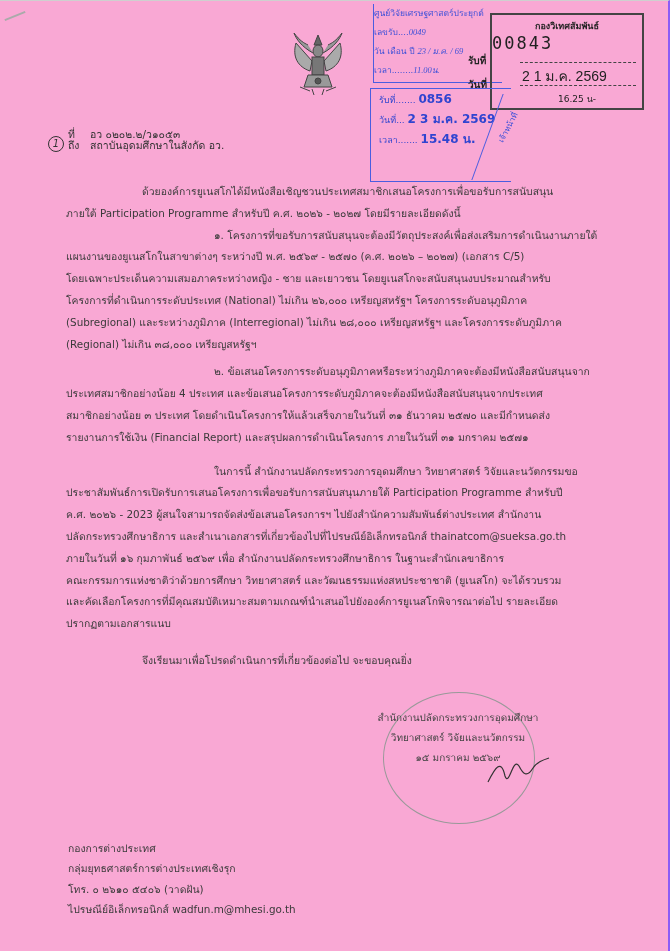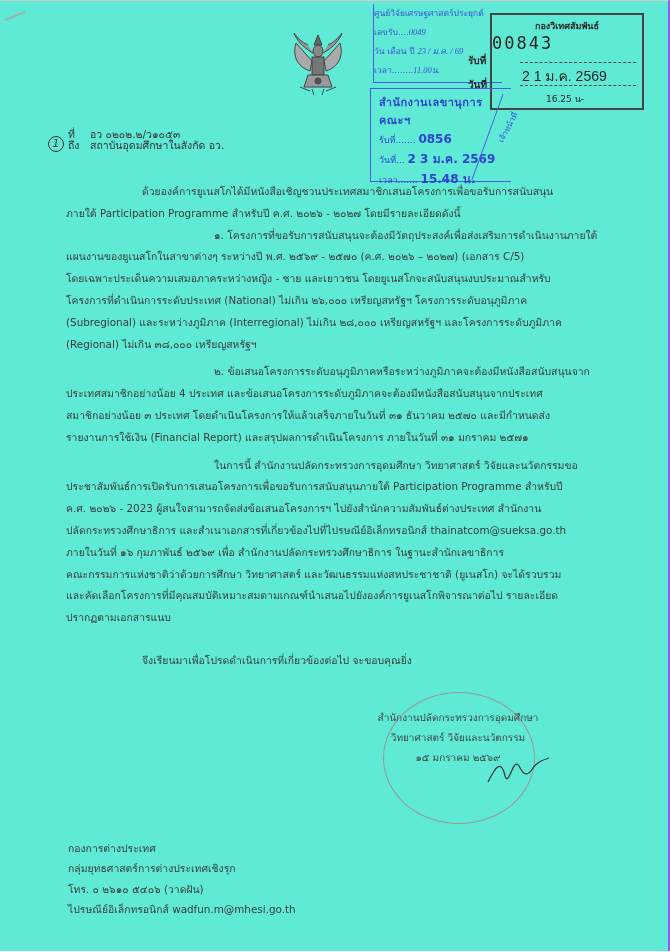--- a/index.html
+++ b/index.html
@@ -1,19 +1,19 @@
 <!DOCTYPE html>
 <html><head>
 <meta charset="utf-8">
 <style>
   html, body { margin:0; padding:0; background:#ffffff; }
   body { width:670px; height:952px; position:relative; overflow:hidden;
          font-family:"DejaVu Sans","Liberation Sans",sans-serif; color:#333; }
   .page { position:absolute; left:0; top:0; width:668px; height:950px;
-          border-top:1px solid #cfcfcf; border-right:2px solid #8b5cf6; background:#5eead4; }
+          border-top:1px solid #cfcfcf; border-right:2px solid #8b5cf6; background:#f9a8d4; }
   .pen-mark { position:absolute; left:4px; top:14px; width:22px; height:2px; background:#aaa;
               transform:rotate(-22deg); }
   .garuda { position:absolute; left:290px; top:30px; width:56px; height:66px; }
   .ref-line { position:absolute; left:68px; font-size:10.5px; color:#333; white-space:nowrap; }
   .ref-label { display:inline-block; width:22px; }
   .circle-num { position:absolute; left:48px; top:135px; width:14px; height:14px; border:1.2px solid #333;
                 border-radius:50%; font-size:10px; text-align:center; line-height:14px; font-style:italic; }
   .body-text { position:absolute; left:66px; width:550px; font-size:10.4px; line-height:21.8px;
                color:#3a3a3a; white-space:nowrap; }
   .body-text p { margin:0; }
@@ -29,21 +29,21 @@
   .stamp-blue { position:absolute; color:#3b4fd8; font-size:8.5px; }
   .stamp1 { left:373px; top:3px; width:128px; height:78px; border-left:1.3px solid #4a5de0;
             border-bottom:1.3px solid #4a5de0; }
   .stamp1 .row { height:19px; line-height:19px; white-space:nowrap; }
   .stamp1 .hand { font-family:"Liberation Serif",serif; font-style:italic; color:#3b4fd8; }
   .stamp2 { position:absolute; left:490px; top:12px; width:150px; height:93px; border:2.5px solid #444;
             color:#222; font-size:9px; background:transparent; }
   .stamp2 .title { text-align:center; font-weight:bold; margin-top:4px; font-size:9px; }
   .stamp2 .num { text-align:left; font-family:"DejaVu Sans Mono",monospace; font-size:17px; letter-spacing:2px; }
   .stamp2 .date { position:absolute; left:30px; top:50px; font-size:14px; font-family:"Liberation Sans",sans-serif; }
-  .stamp2 .time { position:absolute; left:54px; top:77px; font-size:9px; }
+  .stamp2 .time { position:absolute; left:66px; top:77px; font-size:9px; }
   .stamp2 .dot1 { position:absolute; left:28px; right:6px; top:47px; border-top:1px dashed #444; }
   .stamp2 .dot2 { position:absolute; left:28px; right:6px; top:70px; border-top:1px dashed #444; }
   .stamp2 .lab1 { position:absolute; left:-24px; top:38px; font-weight:bold; font-size:10px; }
   .stamp2 .lab2 { position:absolute; left:-24px; top:62px; font-weight:bold; font-size:10px; }
   .stamp3 { left:370px; top:87px; width:140px; height:92px; border:1.3px solid #4a5de0; border-right:none;
             color:#2f44d0; }
   .stamp3 .t { font-size:11px; font-weight:bold; margin:4px 0 0 8px; letter-spacing:0.5px; }
   .stamp3 .row { font-size:9px; margin-left:8px; height:20px; line-height:20px; white-space:nowrap; }
   .stamp3 .hand { font-size:12px; font-weight:bold; }
   .stamp3-slant { position:absolute; left:487px; top:93px; width:30px; height:86px;
@@ -84,21 +84,20 @@
     <div class="num">00843</div>
     <span class="lab1">รับที่</span>
     <div class="dot1"></div>
     <span class="date">2 1 ม.ค. 2569</span>
     <span class="lab2">วันที่</span>
     <div class="dot2"></div>
     <span class="time">16.25 น-</span>
   </div>
 
   <div class="stamp-blue stamp3">
-    <div class="t">สำนักงานเลขานุการคณะฯ</div>
     <div class="row"><span>รับที่</span>....... <span class="hand">0856</span></div>
     <div class="row"><span>วันที่</span>... <span class="hand">2 3 ม.ค. 2569</span></div>
     <div class="row"><span>เวลา</span>....... <span class="hand">15.48 น.</span></div>
   </div>
   <div class="stamp3-slant"></div>
   <div class="stamp3-rot">เจ้าหน้าที่</div>
 
   <div class="ref-line" style="top:125px;">
     <span class="ref-label">ที่</span><span>อว ๐๒๐๒.๒/ว๑๐๕๓</span>
   </div>
@@ -113,21 +112,21 @@
     <p class="ind3">๑. โครงการที่ขอรับการสนับสนุนจะต้องมีวัตถุประสงค์เพื่อส่งเสริมการดำเนินงานภายใต้</p>
     <p>แผนงานของยูเนสโกในสาขาต่างๆ ระหว่างปี พ.ศ. ๒๕๖๙ - ๒๕๗๐ (ค.ศ. ๒๐๒๖ – ๒๐๒๗) (เอกสาร C/5)</p>
     <p>โดยเฉพาะประเด็นความเสมอภาคระหว่างหญิง - ชาย และเยาวชน โดยยูเนสโกจะสนับสนุนงบประมาณสำหรับ</p>
     <p>โครงการที่ดำเนินการระดับประเทศ (National) ไม่เกิน ๒๖,๐๐๐ เหรียญสหรัฐฯ โครงการระดับอนุภูมิภาค</p>
     <p>(Subregional) และระหว่างภูมิภาค (Interregional) ไม่เกิน ๒๘,๐๐๐ เหรียญสหรัฐฯ และโครงการระดับภูมิภาค</p>
     <p>(Regional) ไม่เกิน ๓๘,๐๐๐ เหรียญสหรัฐฯ</p>
     <p class="ind3" style="margin-top:6px;">๒. ข้อเสนอโครงการระดับอนุภูมิภาคหรือระหว่างภูมิภาคจะต้องมีหนังสือสนับสนุนจาก</p>
     <p>ประเทศสมาชิกอย่างน้อย 4 ประเทศ และข้อเสนอโครงการระดับภูมิภาคจะต้องมีหนังสือสนับสนุนจากประเทศ</p>
     <p>สมาชิกอย่างน้อย ๓ ประเทศ โดยดำเนินโครงการให้แล้วเสร็จภายในวันที่ ๓๑ ธันวาคม ๒๕๗๐ และมีกำหนดส่ง</p>
     <p>รายงานการใช้เงิน (Financial Report) และสรุปผลการดำเนินโครงการ ภายในวันที่ ๓๑ มกราคม ๒๕๗๑</p>
-    <p class="ind3" style="margin-top:6px;">ในการนี้ สำนักงานปลัดกระทรวงการอุดมศึกษา วิทยาศาสตร์ วิจัยและนวัตกรรมขอ</p>
+    <p class="ind3" style="margin-top:12px;">ในการนี้ สำนักงานปลัดกระทรวงการอุดมศึกษา วิทยาศาสตร์ วิจัยและนวัตกรรมขอ</p>
     <p>ประชาสัมพันธ์การเปิดรับการเสนอโครงการเพื่อขอรับการสนับสนุนภายใต้ Participation Programme สำหรับปี</p>
     <p>ค.ศ. ๒๐๒๖ - 2023 ผู้สนใจสามารถจัดส่งข้อเสนอโครงการฯ ไปยังสำนักความสัมพันธ์ต่างประเทศ สำนักงาน</p>
     <p>ปลัดกระทรวงศึกษาธิการ และสำเนาเอกสารที่เกี่ยวข้องไปที่ไปรษณีย์อิเล็กทรอนิกส์ thainatcom@sueksa.go.th</p>
     <p>ภายในวันที่ ๑๖ กุมภาพันธ์ ๒๕๖๙ เพื่อ สำนักงานปลัดกระทรวงศึกษาธิการ ในฐานะสำนักเลขาธิการ</p>
     <p>คณะกรรมการแห่งชาติว่าด้วยการศึกษา วิทยาศาสตร์ และวัฒนธรรมแห่งสหประชาชาติ (ยูเนสโก) จะได้รวบรวม</p>
     <p>และคัดเลือกโครงการที่มีคุณสมบัติเหมาะสมตามเกณฑ์นำเสนอไปยังองค์การยูเนสโกพิจารณาต่อไป รายละเอียด</p>
     <p>ปรากฏตามเอกสารแนบ</p>
   </div>
 
   <div class="closing">จึงเรียนมาเพื่อโปรดดำเนินการที่เกี่ยวข้องต่อไป จะขอบคุณยิ่ง</div>

